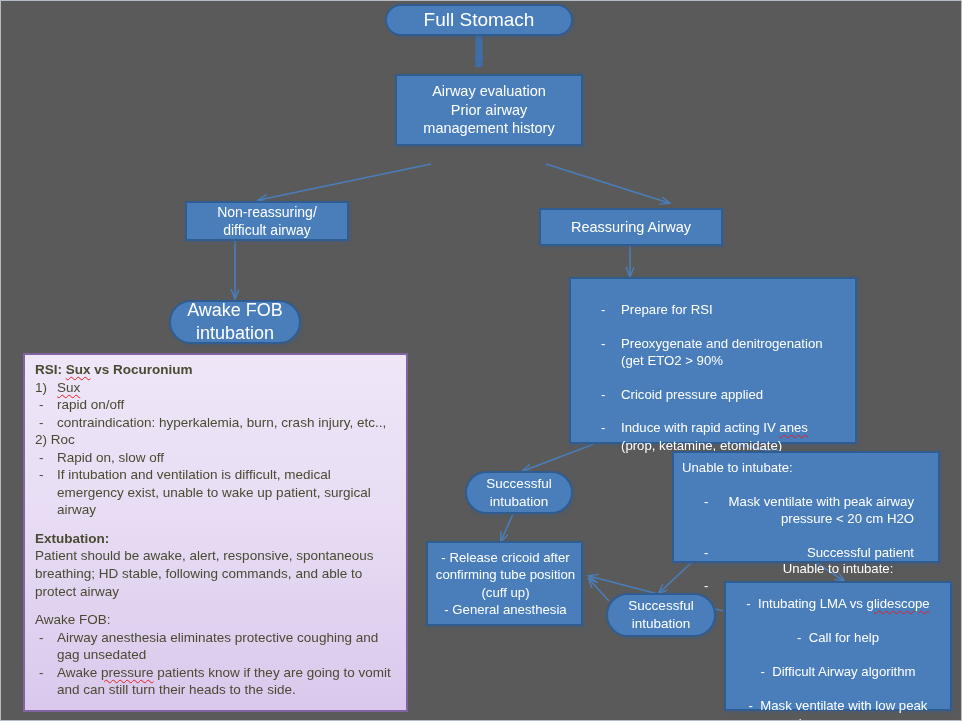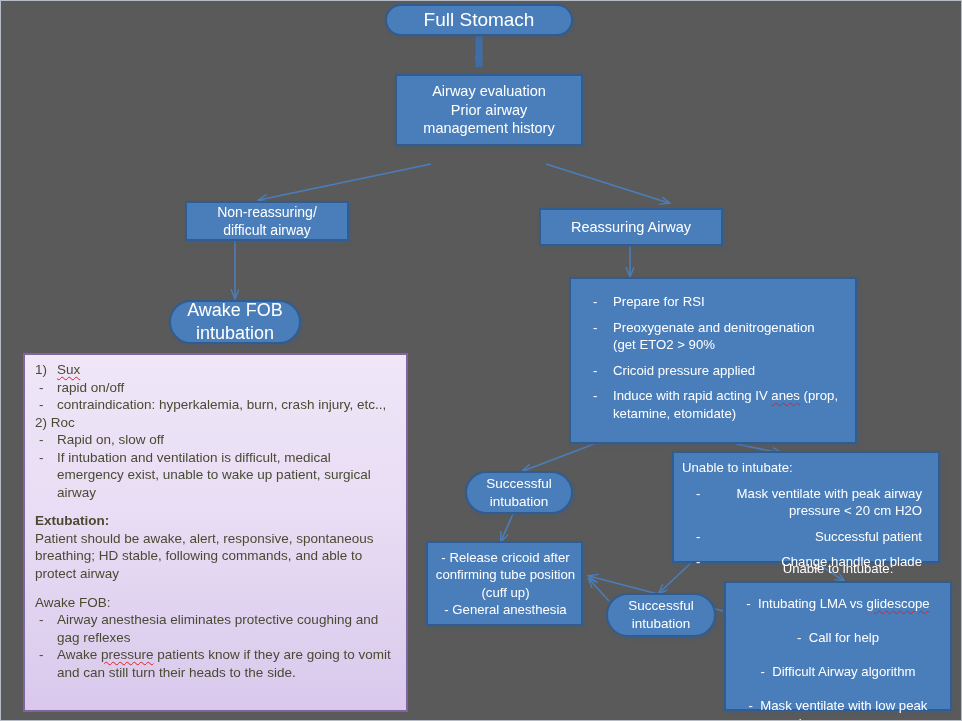--- a/index.html
+++ b/index.html
@@ -45,21 +45,21 @@
     position:absolute;
     box-sizing:border-box;
     background:#4a7ebb;
     border:2px solid #2f5c91;
     color:#ffffff;
     z-index:3;
     padding:6px 8px 6px 8px;
     line-height:1.33;
   }
   .bullets ul{list-style:none;margin:0;padding:0;}
-  .bullets li{position:relative;padding-left:26px;margin:8px;}
+  .bullets li{position:relative;padding-left:26px;margin:16px;}
   .bullets li::before{content:"-";position:absolute;left:6px;top:0;}
   .bullets .heading{margin:0 0 0 0;}
 
   
   #notes{
     position:absolute;
     box-sizing:border-box;
     left:22px;top:352px;width:385px;height:359px;
     background:linear-gradient(to bottom,#efe6f8 0%,#e8ddf4 45%,#d9c8ec 100%);
     border:2px solid #8064a2;
@@ -224,31 +224,32 @@
     </span>
     <span class="txt">
       <span>-&nbsp;&nbsp;</span><span>Difficult Airway algorithm</span>
     </span>
     <span class="txt">
       <span>-&nbsp;&nbsp;</span><span>Mask ventilate with low peak airway pressure</span>
     </span>
   </div>
 
   <div id="notes">
+    <div class="b">RSI: <span class="squig">Sux</span> vs Rocuronium</div>
     <div class="num">
       <span class="n">1)</span>
       <span><span class="squig">Sux</span></span>
     </div>
     <div class="dash">rapid on/off</div>
     <div class="dash">contraindication: hyperkalemia, burn, crash injury, etc..,</div>
     <div>2) Roc</div>
     <div class="dash">Rapid on, slow off</div>
     <div class="dash">If intubation and ventilation is difficult, medical emergency exist, unable to wake up patient, surgical airway</div>
     <div class="sp"></div>
     <div class="b">Extubation:</div>
     <div>Patient should be awake, alert, responsive, spontaneous breathing; HD stable, following commands, and able to protect airway</div>
     <div class="sp"></div>
     <div>Awake FOB:</div>
-    <div class="dash">Airway anesthesia eliminates protective coughing and gag reflexes</div>
+    <div class="dash">Airway anesthesia eliminates protective coughing and gag unsedated</div>
     <div class="dash">Awake <span class="squig">pressure</span> patients know if they are going to vomit and can still turn their heads to the side.</div>
   </div>
 
 </div>
 
 </body></html>

